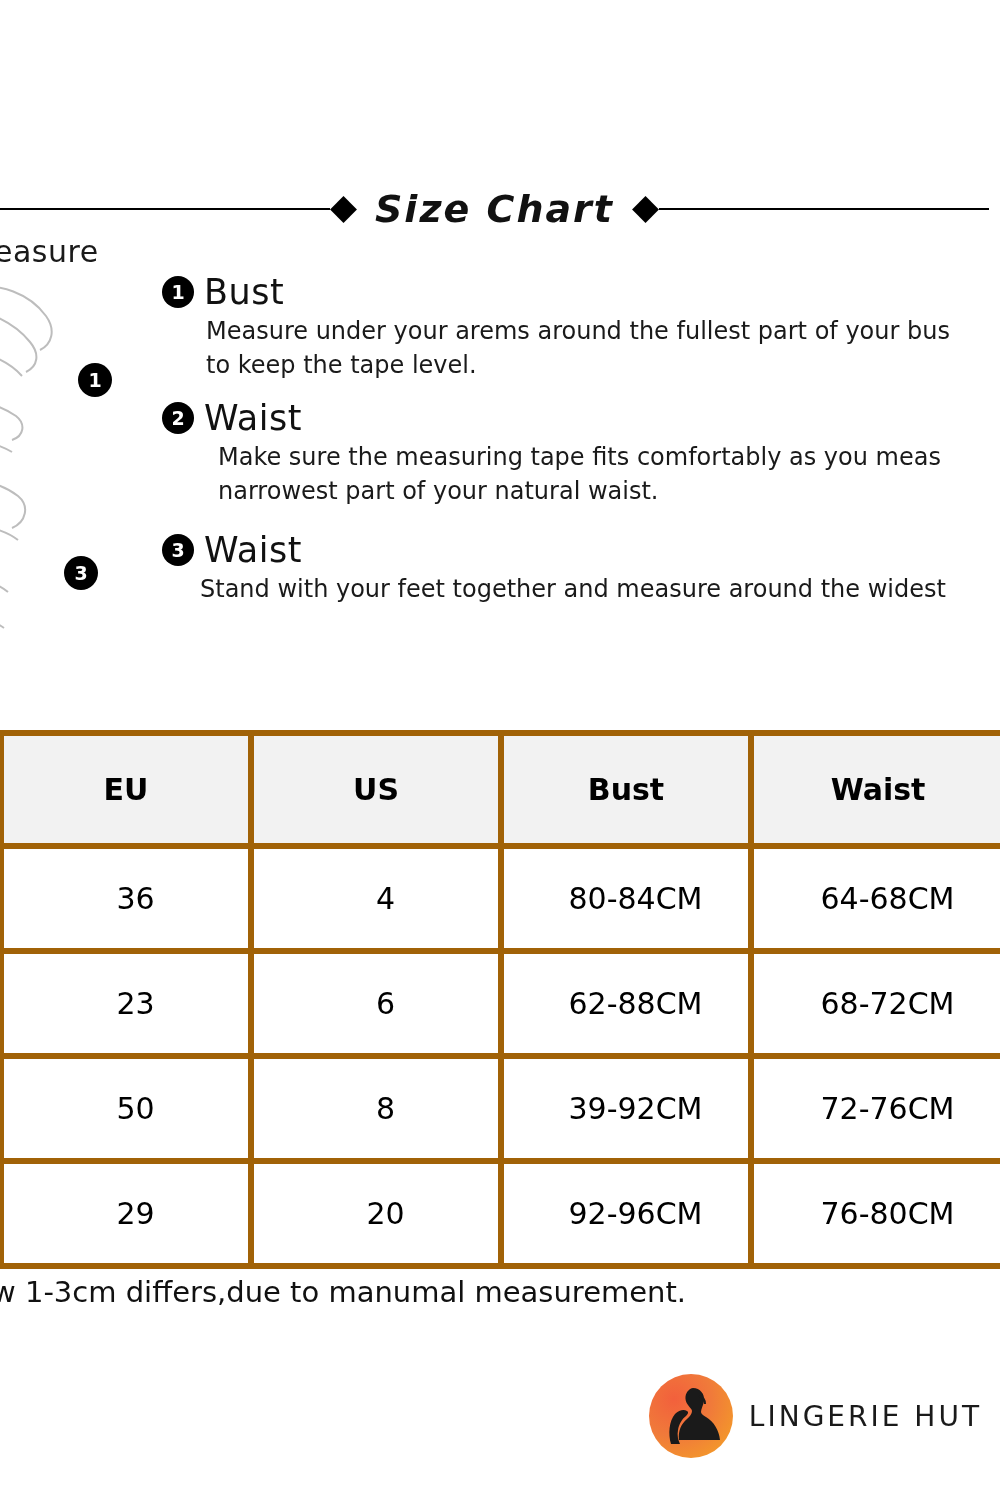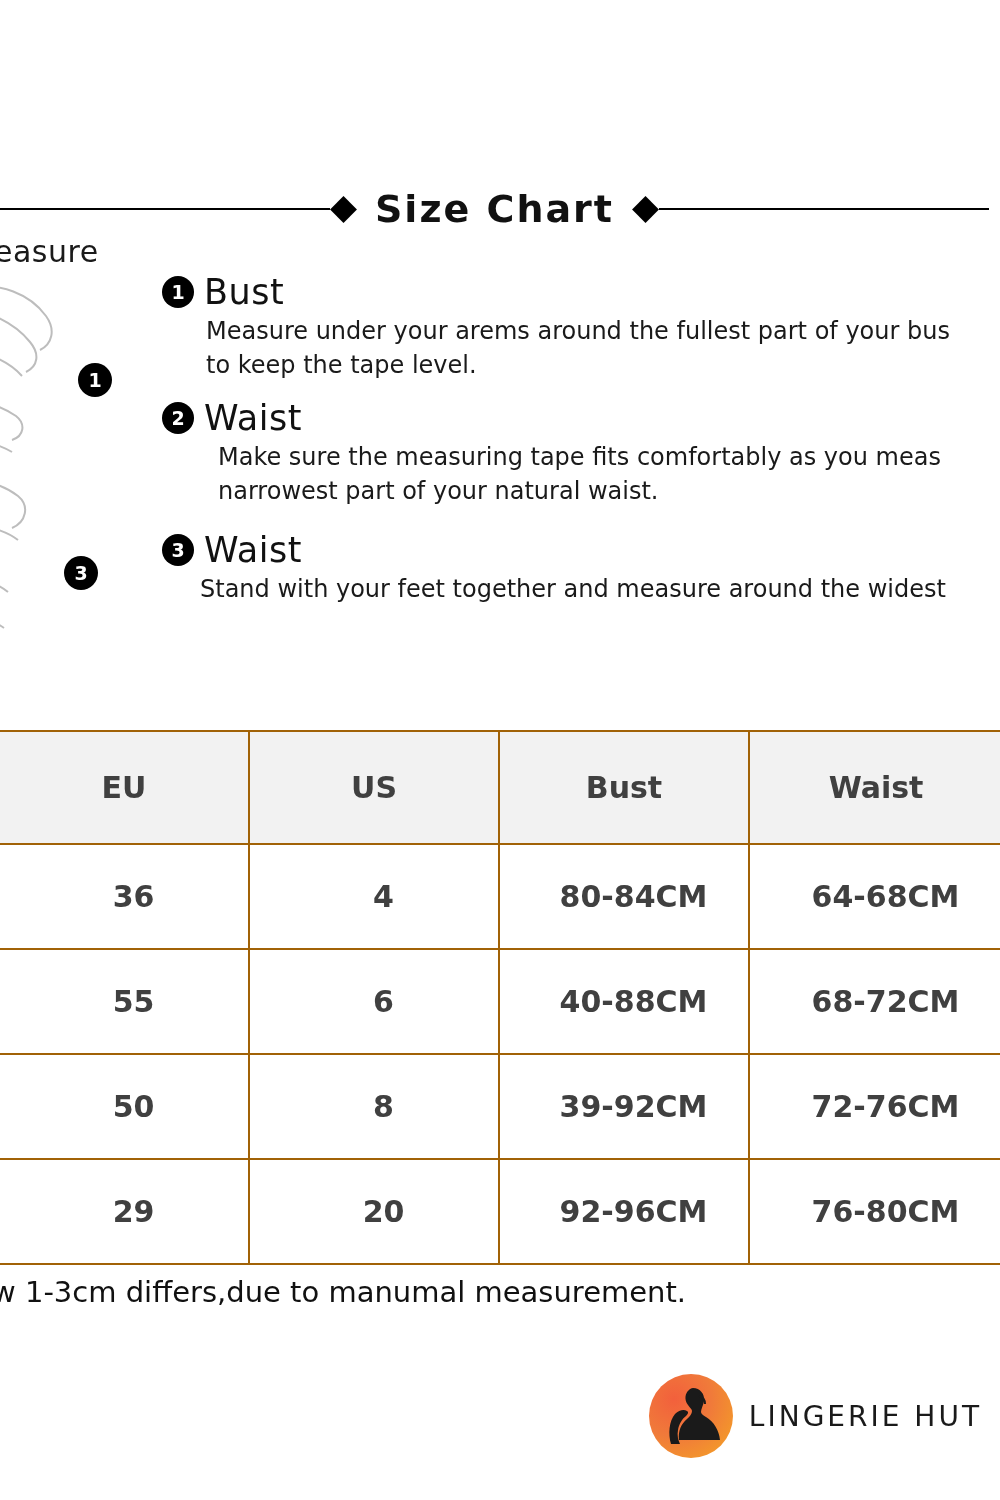--- a/index.html
+++ b/index.html
@@ -12,21 +12,21 @@
     position: relative;
     font-family: "DejaVu Sans", sans-serif;
     color: #111;
     overflow: hidden;
   }
 
   
   .header {
     position: absolute;
     top: 178px; left: 0; width: 972px; height: 62px;
-    display: flex; align-items: center; justify-content: flex-start;
+    display: flex; align-items: center; justify-content: flex-start; font-style: italic;
   }
   .rule {
     height: 2px;
     background: #000;
     flex: 0 0 auto;
   }
   .rule-left { width: 330px; }
   .rule-right { width: 330px; }
   .diamond {
     width: 19px; height: 19px;
@@ -112,33 +112,33 @@
   
   table.size-table {
     position: absolute;
     left: -2px; top: 730px;
     width: 1004px;
     border-collapse: collapse;
     table-layout: fixed;
   }
   table.size-table th,
   table.size-table td {
-    border: 2px solid #a16207;
+    border: 6px solid #a16207;
     text-align: center;
     font-size: 30px;
-    color: #404040;
+    color: #000000;
     height: 105px;
     font-family: "DejaVu Sans", sans-serif;
   }
   table.size-table th {
     background: #f2f2f2;
     font-weight: 700;
     height: 113px;
   }
-  table.size-table td { font-weight: 700; padding-left: 20px; }
+  table.size-table td { font-weight: 400; padding-left: 20px; }
   table.size-table col.c1 { width: 250px; }
   table.size-table col.c2 { width: 250px; }
   table.size-table col.c3 { width: 250px; }
   table.size-table col.c4 { width: 254px; }
 
   
   .footnote {
     position: absolute;
     left: -8px; top: 1275px;
     font-size: 29px;
@@ -243,23 +243,23 @@
     </tr>
   </thead>
   <tbody>
     <tr>
       <td>36</td>
       <td>4</td>
       <td>80-84CM</td>
       <td>64-68CM</td>
     </tr>
     <tr>
-      <td>55</td>
+      <td>23</td>
       <td>6</td>
-      <td>40-88CM</td>
+      <td>62-88CM</td>
       <td>68-72CM</td>
     </tr>
     <tr>
       <td>50</td>
       <td>8</td>
       <td>39-92CM</td>
       <td>72-76CM</td>
     </tr>
     <tr>
       <td>29</td>

